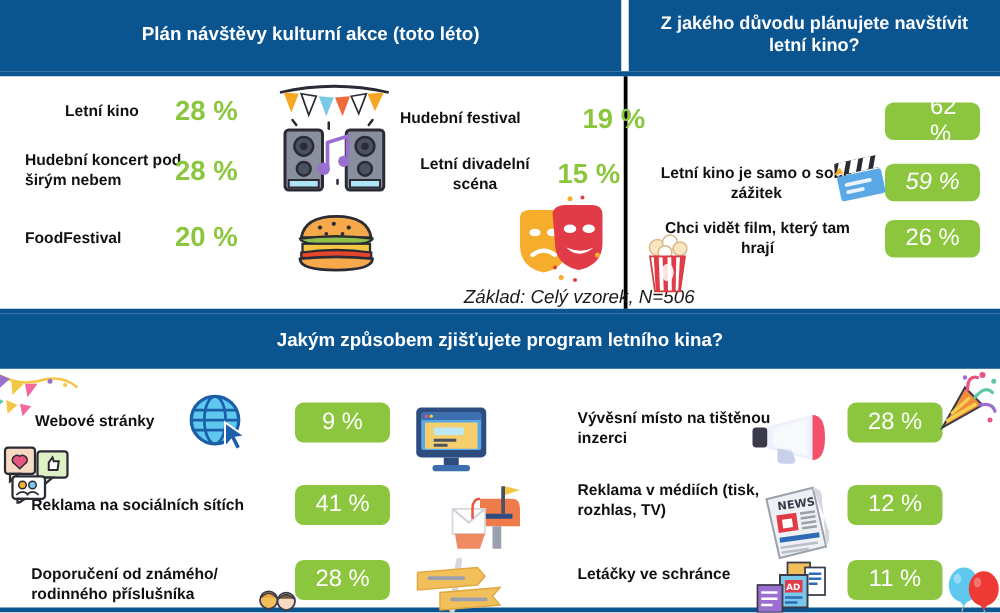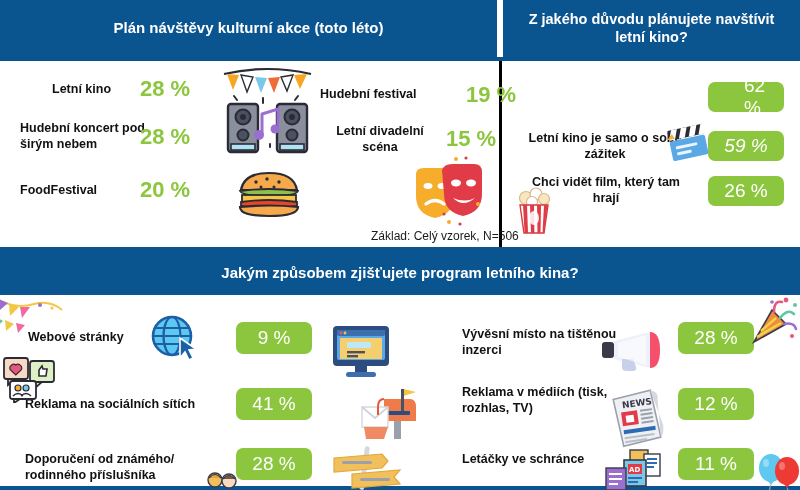--- a/index.html
+++ b/index.html
@@ -83,21 +83,22 @@
     color: #ffffff;
     border-radius: 7px;
     font-size: 19px;
     display: flex;
     align-items: center;
     justify-content: center;
     box-sizing: border-box;
   }
   .note {
     position: absolute;
-    font-size: 12px;
+    font-size: 15px;
+    font-style: italic;
     color: #1a1a1a;
     white-space: nowrap;
   }
 
   .icon { position: absolute; }
   .icon svg { display: block; }
 </style>
 </head>
 <body>
 

